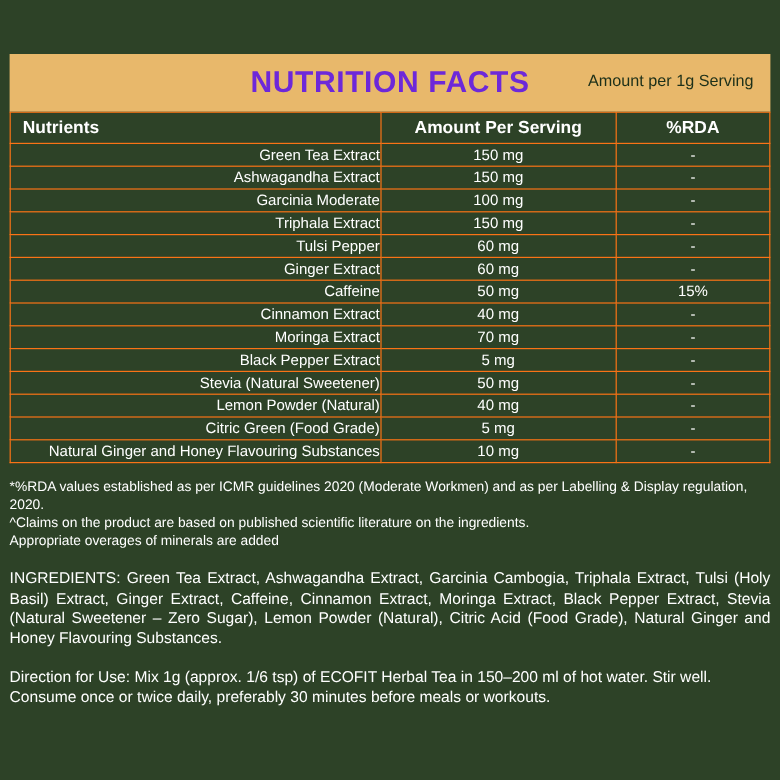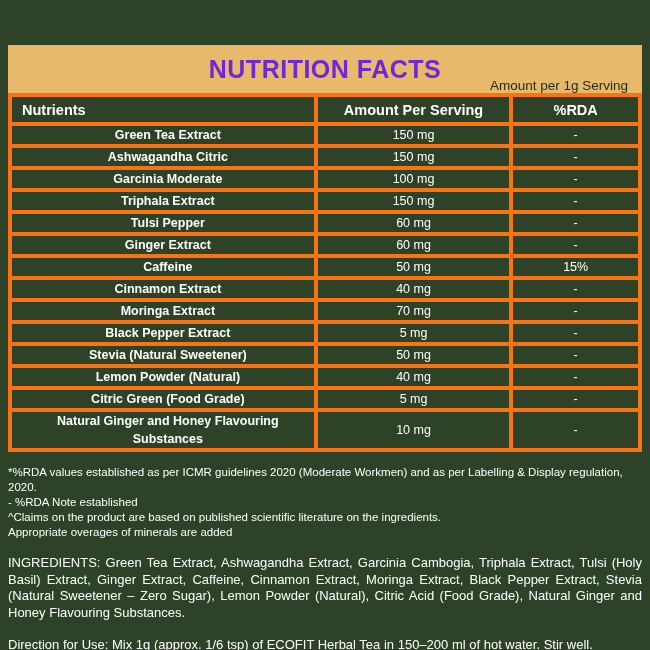--- a/index.html
+++ b/index.html
@@ -33,57 +33,56 @@
   }
   .header-title {
     color: #6d28d9;
     font-size: 25px;
     font-weight: bold;
     letter-spacing: 0.5px;
   }
   .header-serving {
     position: absolute;
     right: 14px;
-    bottom: 0;
+    bottom: 18px;
     color: #1d3019;
     font-size: 13.5px;
     font-weight: normal;
   }
   
   .nf-table {
     width: 100%;
     border-collapse: collapse;
     table-layout: fixed;
     margin-top: 0;
   }
   .nf-table th, .nf-table td {
-    border: 4px solid #f97316;
+    border: 1px solid #f97316;
     padding: 0;
     font-size: 13px;
     color: #ffffff;
   }
   .nf-table thead th {
     font-size: 14.5px;
     font-weight: bold;
     height: 25px;
     vertical-align: middle;
   }
   .col-nutrient { width: 48%; text-align: left; padding-left: 10px !important; }
   .col-amount { width: 31.5%; text-align: center; }
   .col-rda { width: 20.5%; text-align: center; }
 
   .nf-table tbody td {
     height: 18px;
     line-height: 18px;
     font-size: 12.5px;
   }
   .nf-table tbody td.cell-nutrient {
-    text-align: center;
+    text-align: right;
     padding-left: 10px;
-    font-weight: bold;
   }
   .nf-table tbody td.cell-amount { text-align: center; }
   .nf-table tbody td.cell-rda { text-align: center; }
 
   
   .notes {
     margin-top: 13px;
     font-size: 11.5px;
     line-height: 15px;
   }
@@ -120,21 +119,21 @@
         <th class="col-rda">%RDA</th>
       </tr>
     </thead>
     <tbody>
       <tr>
         <td class="cell-nutrient">Green Tea Extract</td>
         <td class="cell-amount">150 mg</td>
         <td class="cell-rda">-</td>
       </tr>
       <tr>
-        <td class="cell-nutrient">Ashwagandha Citric</td>
+        <td class="cell-nutrient">Ashwagandha Extract</td>
         <td class="cell-amount">150 mg</td>
         <td class="cell-rda">-</td>
       </tr>
       <tr>
         <td class="cell-nutrient">Garcinia Moderate</td>
         <td class="cell-amount">100 mg</td>
         <td class="cell-rda">-</td>
       </tr>
       <tr>
         <td class="cell-nutrient">Triphala Extract</td>
@@ -189,21 +188,20 @@
       <tr>
         <td class="cell-nutrient">Natural Ginger and Honey Flavouring Substances</td>
         <td class="cell-amount">10 mg</td>
         <td class="cell-rda">-</td>
       </tr>
     </tbody>
   </table>
 
   <div class="notes">
     <div>*%RDA values established as per ICMR guidelines 2020 (Moderate Workmen) and as per Labelling &amp; Display regulation, 2020.</div>
-    <div>- %RDA Note established</div>
     <div>^Claims on the product are based on published scientific literature on the ingredients.</div>
     <div>Appropriate overages of minerals are added</div>
   </div>
 
   <div class="ingredients">INGREDIENTS: Green Tea Extract, Ashwagandha Extract, Garcinia Cambogia, Triphala Extract, Tulsi (Holy Basil) Extract, Ginger Extract, Caffeine, Cinnamon Extract, Moringa Extract, Black Pepper Extract, Stevia (Natural Sweetener – Zero Sugar), Lemon Powder (Natural), Citric Acid (Food Grade), Natural Ginger and Honey Flavouring Substances.</div>
 
   <div class="direction">Direction for Use: Mix 1g (approx. 1/6 tsp) of ECOFIT Herbal Tea in 150–200 ml of hot water. Stir well. Consume once or twice daily, preferably 30 minutes before meals or workouts.</div>
 
 </div>
 

